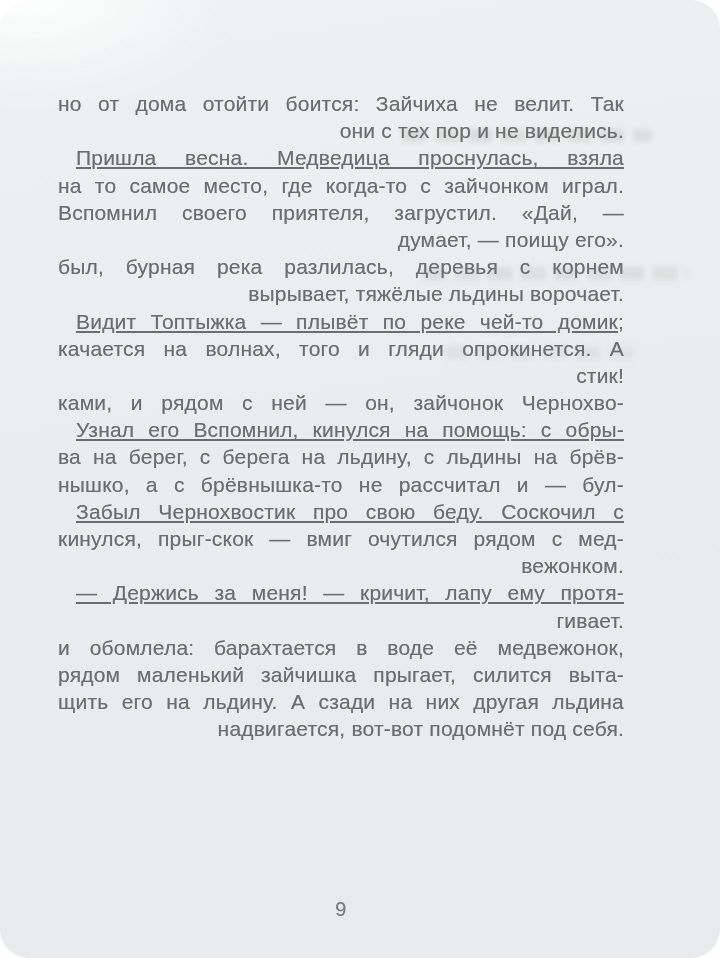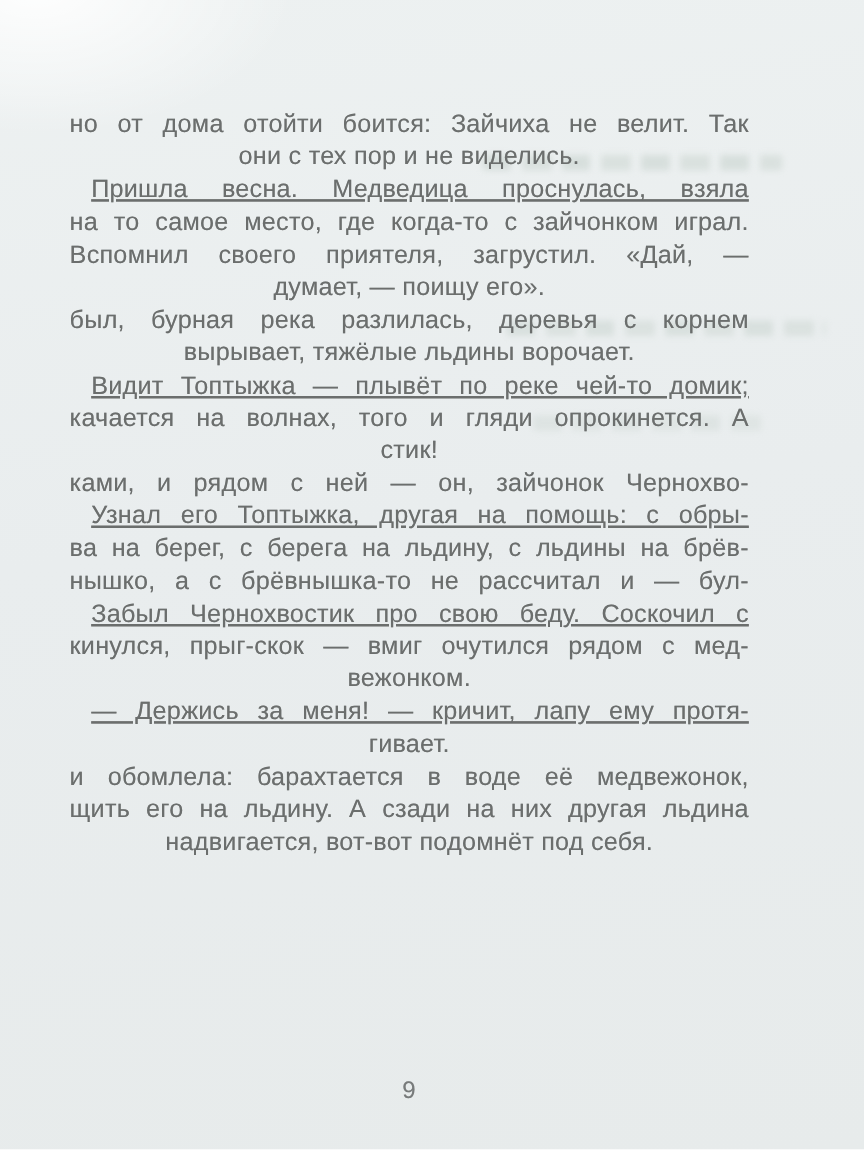--- a/index.html
+++ b/index.html
@@ -13,37 +13,38 @@
     font-family: "Liberation Sans", "DejaVu Sans", sans-serif;
   }
   .page {
     position: relative;
     width: 720px;
     height: 958px;
     
     background:
       radial-gradient(ellipse 300px 170px at 30px -10px, rgba(255,255,255,0.95), rgba(255,255,255,0) 72%),
       linear-gradient(172deg, #edf1f1 0%, #e9edee 45%, #e7ebeb 100%);
+    border-radius: 29px;
   }
   .text-block {
     position: absolute;
     left: 58px;
     top: 90px;
     width: 566px;
     color: #6b6e6d;
     font-size: 21px;
     line-height: 27.2px;
     letter-spacing: 0.2px;
     text-shadow: 0 0 0.5px rgba(107,110,109,0.55);
   }
   .para { margin: 0; }
   .line {
     height: 27.2px;
     white-space: normal;
-    text-align: center;
+    text-align: right;
   }
   .line.just {
     text-align: justify;
     text-align-last: justify;
   }
   .line.indent {
     text-indent: 18px;
     text-decoration: underline;
   }
   .page-number {
@@ -97,35 +98,36 @@
         <div class="line just">был, бурная река разлилась, деревья с корнем</div>
         <div class="line">вырывает, тяжёлые льдины ворочает.</div>
       </div>
       <div class="para">
         <div class="line just indent">Видит Топтыжка — плывёт по реке чей-то домик;</div>
         <div class="line just">качается на волнах, того и гляди опрокинется. А</div>
         <div class="line">стик!</div>
         <div class="line just">ками, и рядом с ней — он, зайчонок Чернохво-</div>
       </div>
       <div class="para">
-        <div class="line just indent">Узнал его Топтыжка, другая на помощь: с обры-</div>
+        <div class="line just indent">Узнал его Вспомнил, кинулся на помощь: с обры-</div>
         <div class="line just">ва на берег, с берега на льдину, с льдины на брёв-</div>
         <div class="line just">нышко, а с брёвнышка-то не рассчитал и — бул-</div>
       </div>
       <div class="para">
         <div class="line just indent">Забыл Чернохвостик про свою беду. Соскочил с</div>
         <div class="line just">кинулся, прыг-скок — вмиг очутился рядом с мед-</div>
         <div class="line">вежонком.</div>
       </div>
       <div class="para">
         <div class="line just indent">— Держись за меня! — кричит, лапу ему протя-</div>
         <div class="line">гивает.</div>
       </div>
       <div class="para">
         <div class="line just">и обомлела: барахтается в воде её медвежонок,</div>
+        <div class="line just">рядом маленький зайчишка прыгает, силится выта-</div>
         <div class="line just">щить его на льдину. А сзади на них другая льдина</div>
         <div class="line">надвигается, вот-вот подомнёт под себя.</div>
       </div>
     </div>
 
   <div class="page-number">9</div>
 
 </div>
 
 </body></html>

